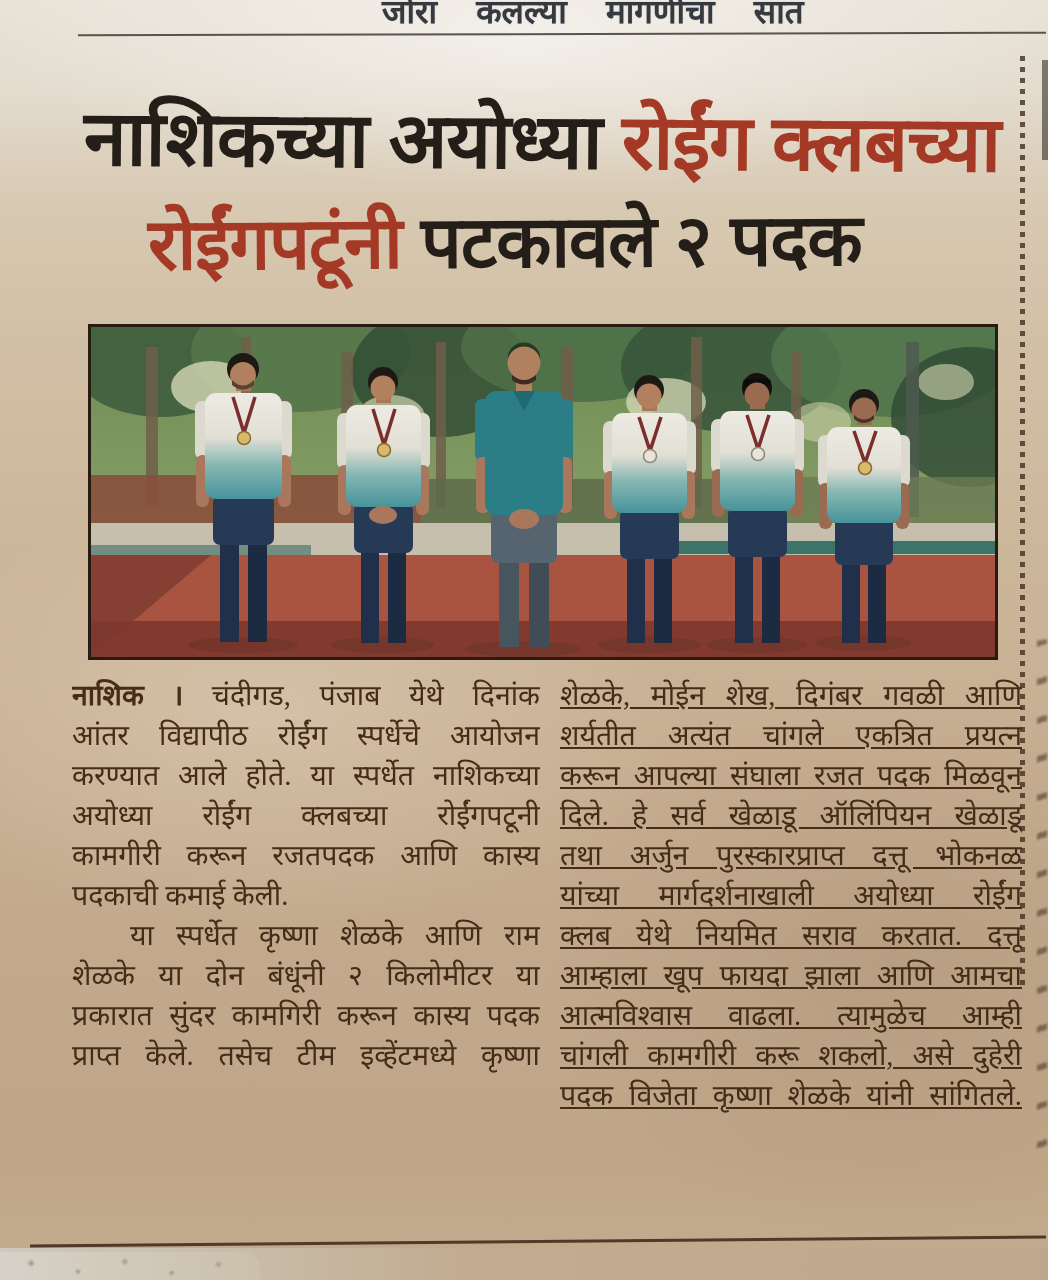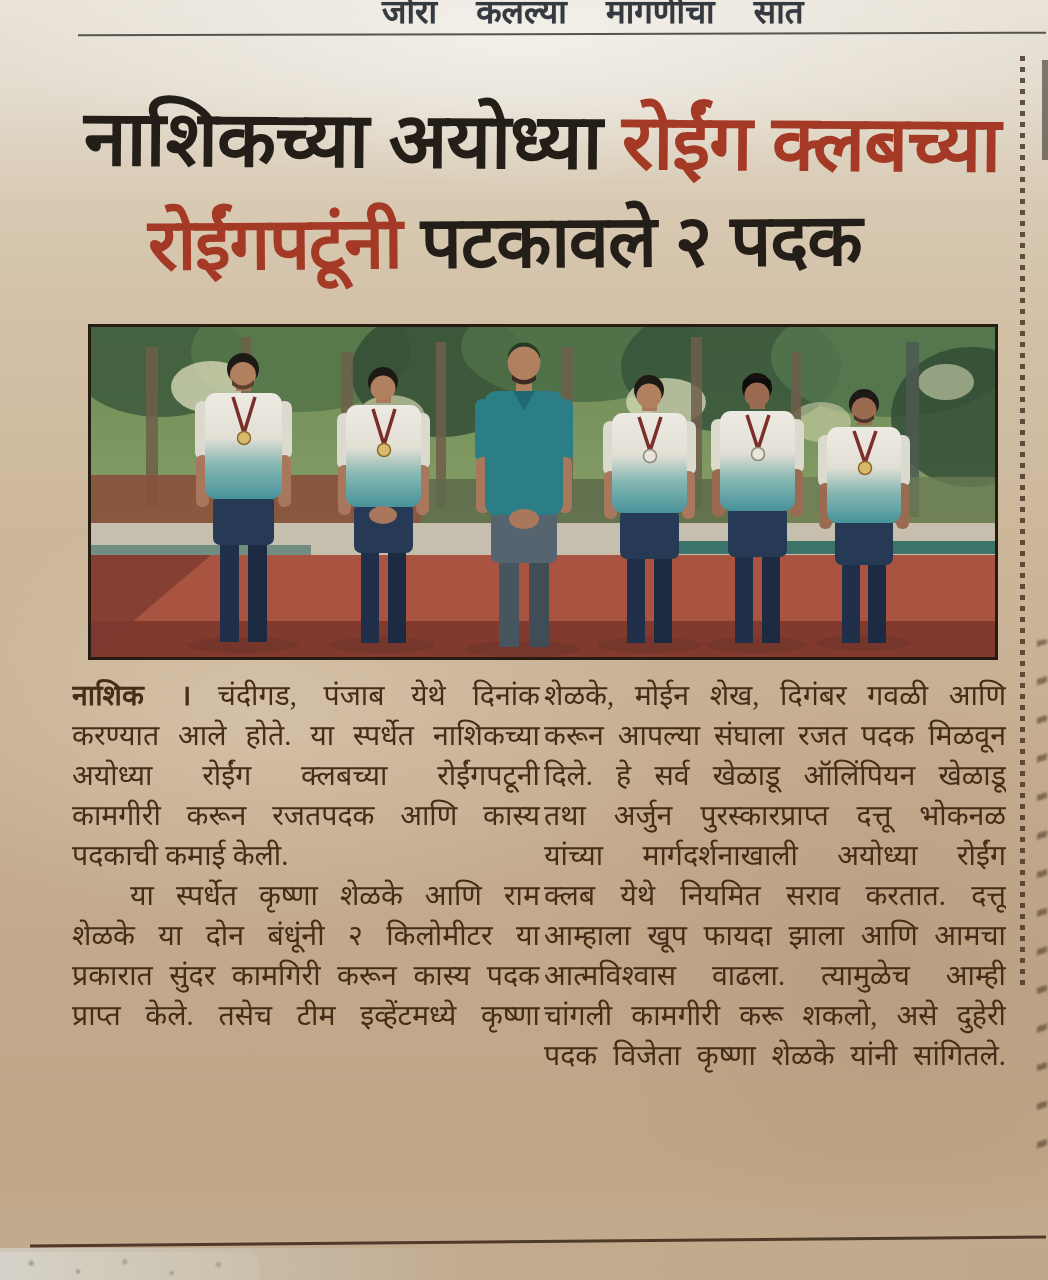--- a/index.html
+++ b/index.html
@@ -51,25 +51,25 @@
     top:324px;left:88px;width:910px;height:336px;
     border:3px solid #271c12;
     box-sizing:border-box;
     box-shadow:inset 0 0 28px rgba(40,25,15,.45);
     background:#7d9464;
   }
   #photo svg{display:block;width:100%;height:100%;}
   
   .col{color:#452c18;font-size:28.5px;line-height:40px;}
   #col-left{top:676px;left:72px;width:468px;}
-  #col-right{top:676px;left:544px;width:462px;}
+  #col-right{top:676px;left:560px;width:462px;text-decoration:underline;}
   .jline{text-align:justify;text-align-last:justify;height:40px;overflow:hidden;}
   .pline{text-align:right;text-align-last:left;height:40px;overflow:hidden;}
   .indent{padding-left:58px;}
-  .dateline{font-weight:bold;font-family:Liberation Mono, monospace;}
+  .dateline{font-weight:bold;}
   
   #bottom-rule{
     top:1240px;left:30px;width:1016px;height:2.5px;
     background:#4e3a28;transform:rotate(-0.5deg);
   }
   #bottom-band{
     top:1248px;left:0;width:1048px;height:32px;
     background:linear-gradient(90deg,#cfc8bb 0%, #c9bda9 22%, #c2ab90 45%, #bfa78b 100%);
   }
   #bottom-pebbles{
@@ -263,32 +263,34 @@
         <circle cx="774" cy="141" r="6.5" fill="#d9b96a" stroke="#8a6b2f" stroke-width="1.5"></circle>
         <circle cx="773" cy="77" r="15" fill="#1d1a16"></circle>
         <circle cx="773" cy="83" r="12.5" fill="#9a6b50"></circle>
         <path d="M763 88 Q773 97 783 88 L783 92 Q773 100 763 92 Z" fill="#4a3326"></path>
       </g>
     </svg>
   </div>
 
   <div class="abs col" id="col-left">
     <div class="jline"><span class="dateline">नाशिक ।</span> <span>चंदीगड, पंजाब येथे दिनांक</span></div>
+    <div class="jline">आंतर विद्यापीठ रोईंग स्पर्धेचे आयोजन</div>
     <div class="jline">करण्यात आले होते. या स्पर्धेत नाशिकच्या</div>
     <div class="jline">अयोध्या रोईंग क्लबच्या रोईंगपटूनी</div>
     <div class="jline">कामगीरी करून रजतपदक आणि कास्य</div>
     <div class="pline">पदकाची कमाई केली.</div>
     <div class="jline indent">या स्पर्धेत कृष्णा शेळके आणि राम</div>
     <div class="jline">शेळके या दोन बंधूंनी २ किलोमीटर या</div>
     <div class="jline">प्रकारात सुंदर कामगिरी करून कास्य पदक</div>
     <div class="jline">प्राप्त केले. तसेच टीम इव्हेंटमध्ये कृष्णा</div>
   </div>
 
   <div class="abs col" id="col-right">
     <div class="jline">शेळके, मोईन शेख, दिगंबर गवळी आणि</div>
+    <div class="jline">शर्यतीत अत्यंत चांगले एकत्रित प्रयत्न</div>
     <div class="jline">करून आपल्या संघाला रजत पदक मिळवून</div>
     <div class="jline">दिले. हे सर्व खेळाडू ऑलिंपियन खेळाडू</div>
     <div class="jline">तथा अर्जुन पुरस्कारप्राप्त दत्तू भोकनळ</div>
     <div class="jline">यांच्या मार्गदर्शनाखाली अयोध्या रोईंग</div>
     <div class="jline">क्लब येथे नियमित सराव करतात. दत्तू</div>
     <div class="jline">आम्हाला खूप फायदा झाला आणि आमचा</div>
     <div class="jline">आत्मविश्वास वाढला. त्यामुळेच आम्ही</div>
     <div class="jline">चांगली कामगीरी करू शकलो, असे दुहेरी</div>
     <div class="jline">पदक विजेता कृष्णा शेळके यांनी सांगितले.</div>
   </div>

